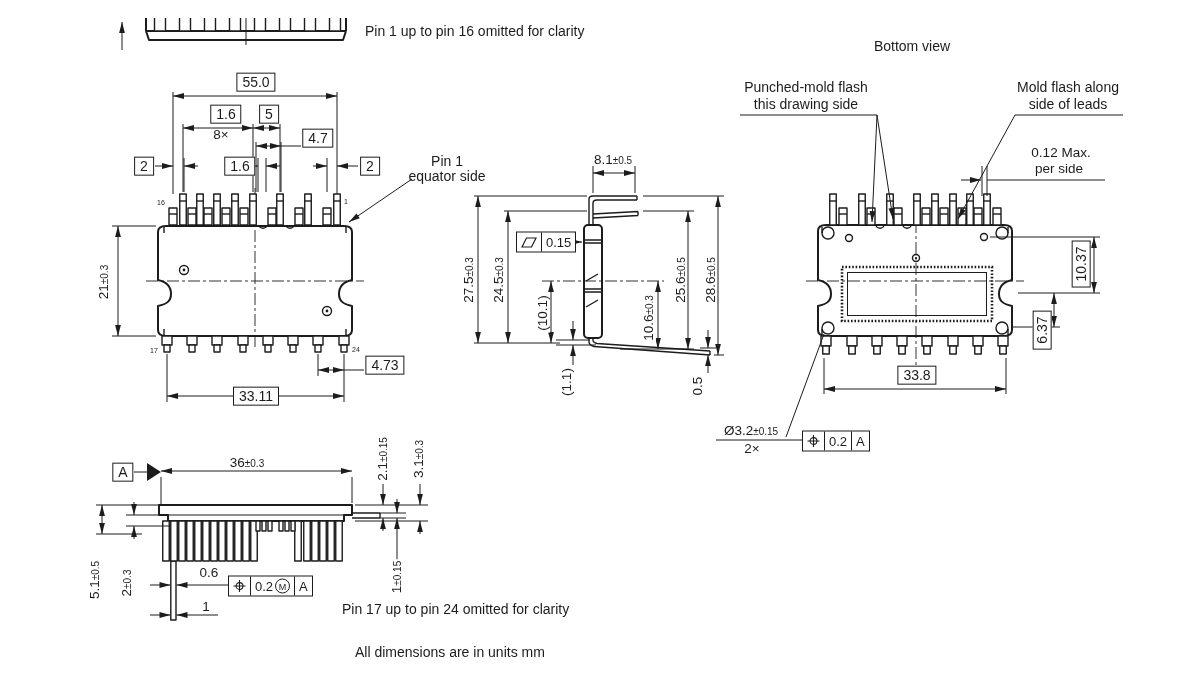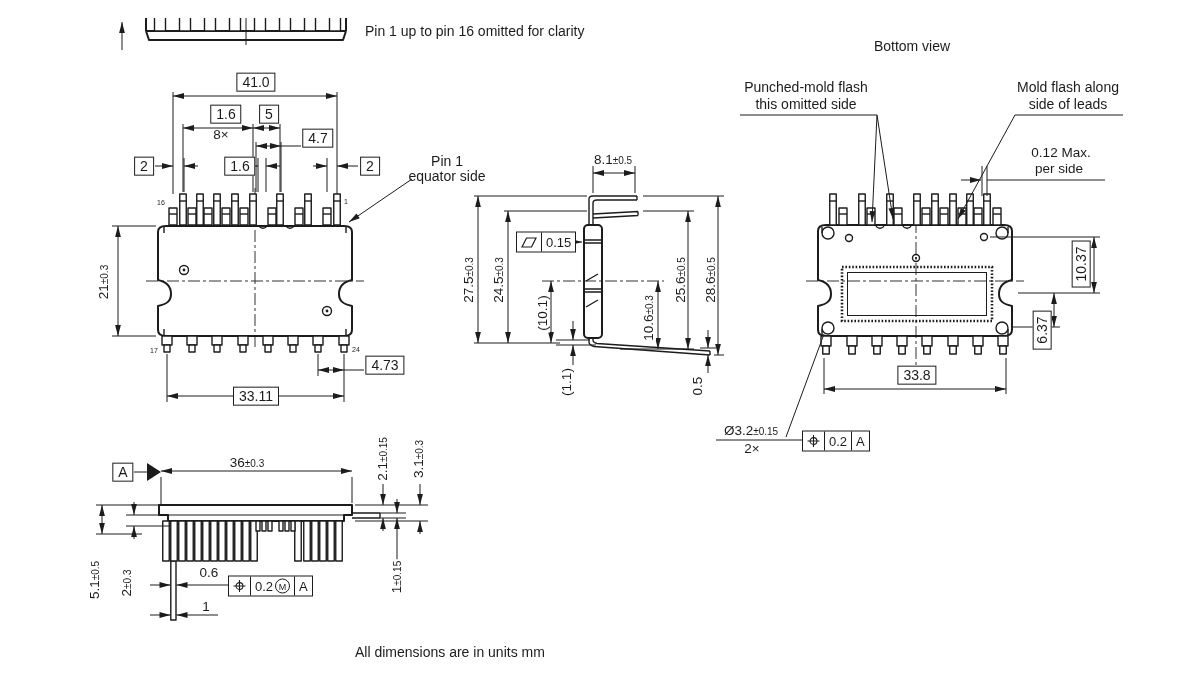--- a/index.html
+++ b/index.html
@@ -318,21 +318,21 @@
     <line x1="150" y1="567" x2="170.5" y2="567" marker-end="url(#ae)"></line>
     <line x1="176.5" y1="567" x2="228" y2="567" marker-start="url(#as)"></line>
     <line x1="150" y1="597" x2="170.5" y2="597" marker-end="url(#ae)"></line>
     <line x1="176.5" y1="597" x2="218" y2="597" marker-start="url(#as)"></line>
   </g>
 </svg>
 
 <div class="lbl la note" style="left:365px;top:13px">Pin 1 up to pin 16 omitted for clarity</div>
 <div class="lbl note" style="left:912px;top:28px">Bottom view</div>
 
-<div class="lbl box" style="left:256px;top:64px">41.0</div>
+<div class="lbl box" style="left:256px;top:64px">55.0</div>
 <div class="lbl box" style="left:226px;top:96px">1.6</div>
 <div class="lbl box" style="left:269px;top:96px">5</div>
 <div class="lbl" style="left:221px;top:117px">8×</div>
 <div class="lbl box" style="left:318px;top:120px">4.7</div>
 <div class="lbl box" style="left:144px;top:148px">2</div>
 <div class="lbl box" style="left:240px;top:148px">1.6</div>
 <div class="lbl box" style="left:370px;top:148px">2</div>
 <div class="lbl rot" style="left:104px;top:264px"><span>21</span><span class="t">±0.3</span></div>
 <div class="lbl box" style="left:385px;top:347px">4.73</div>
 <div class="lbl box" style="left:256px;top:378px">33.11</div>
@@ -355,21 +355,21 @@
 <div class="fcf" style="left:516px;top:224px">
   <div class="fc">
     <svg width="16" height="12" viewBox="0 0 16 12">
           <polygon points="1,10.5 5.5,1.5 15,1.5 10.5,10.5" fill="none" stroke="#1c1c1c" stroke-width="1.2"></polygon>
         </svg>
   </div>
   <div class="fc">0.15</div>
 </div>
 
 <div class="lbl note" style="left:806px;top:69px">Punched-mold flash</div>
-<div class="lbl note" style="left:806px;top:86px">this omitted side</div>
+<div class="lbl note" style="left:806px;top:86px">this drawing side</div>
 <div class="lbl note" style="left:1068px;top:69px">Mold flash along</div>
 <div class="lbl note" style="left:1068px;top:86px">side of leads</div>
 <div class="lbl" style="left:1061px;top:135px">0.12 Max.</div>
 <div class="lbl" style="left:1059px;top:151px">per side</div>
 <div class="lbl box boxrot" style="left:1081px;top:246px">10.37</div>
 <div class="lbl box boxrot" style="left:1042px;top:312px">6.37</div>
 <div class="lbl box" style="left:917px;top:357px">33.8</div>
 <div class="lbl" style="left:751px;top:413px"><span>Ø3.2</span><span class="t">±0.15</span></div>
 <div class="lbl" style="left:752px;top:431px">2×</div>
 <div class="fcf" style="left:802px;top:423px">
@@ -398,16 +398,17 @@
           <circle cx="6.5" cy="6.5" r="3.4" fill="none" stroke="#1c1c1c" stroke-width="1.1"></circle>
           <path d="M6.5,0.5 V12.5 M0.5,6.5 H12.5" stroke="#1c1c1c" stroke-width="1.1"></path>
         </svg>
   </div>
   <div class="fc">
         <span>0.2</span>
         <span class="mcirc">M</span>
       </div>
   <div class="fc">A</div>
 </div>
+<div class="lbl la note" style="left:342px;top:591px">Pin 17 up to pin 24 omitted for clarity</div>
 
 <div class="lbl la note" style="left:355px;top:634px">All dimensions are in units mm</div>
 
 </div>
 
 </body></html>

